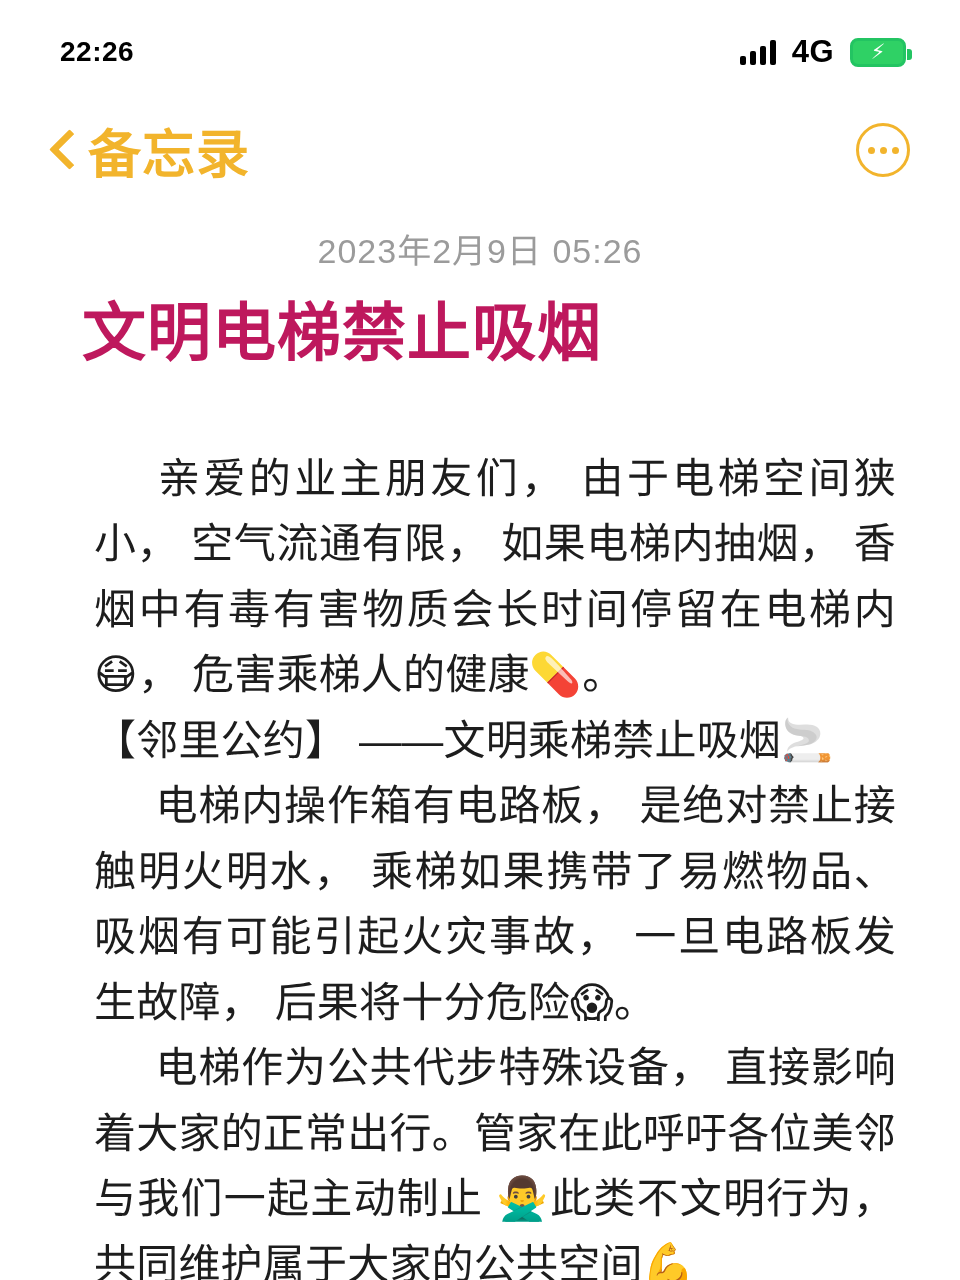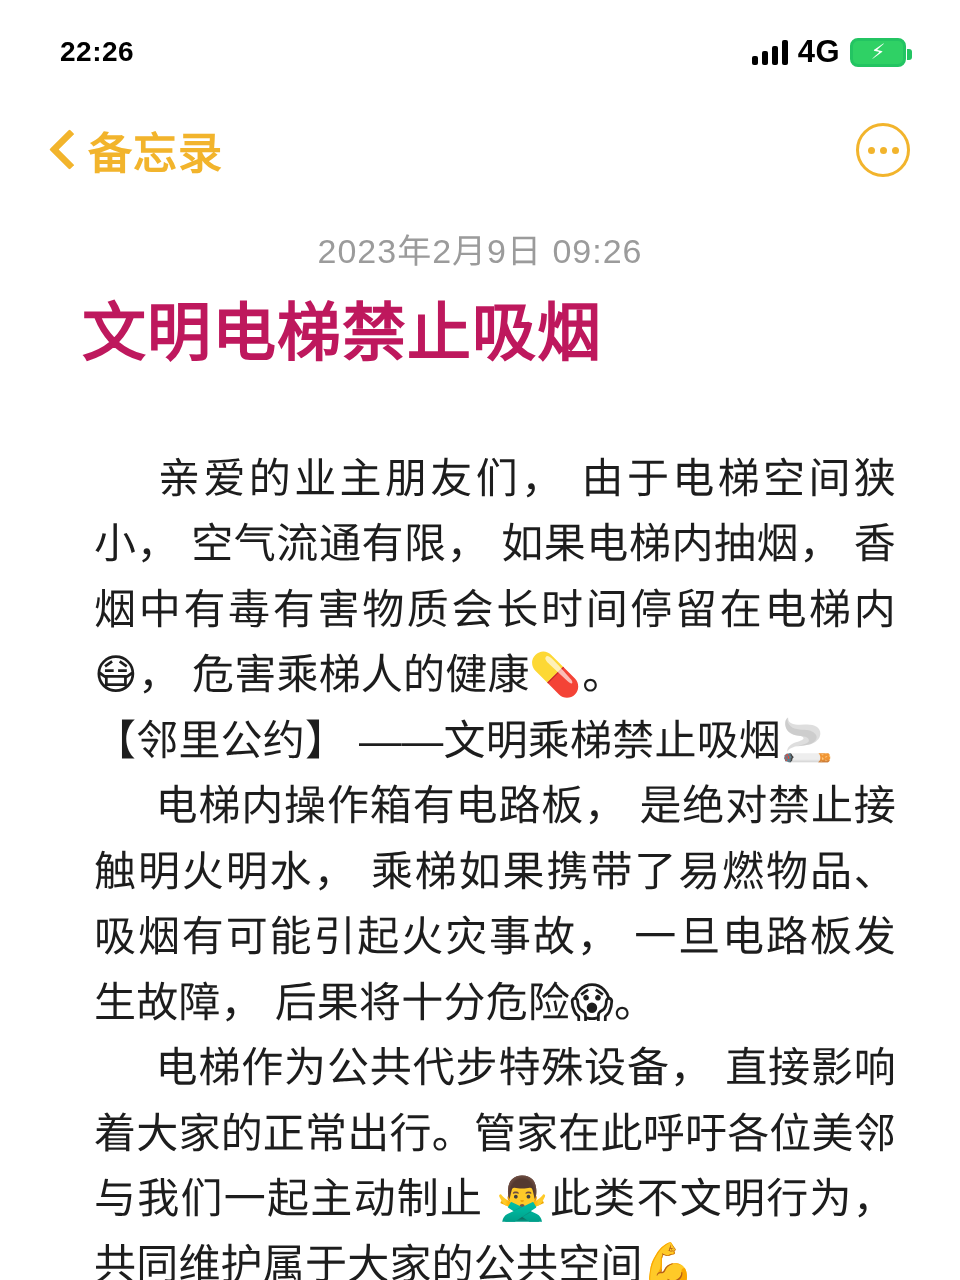--- a/index.html
+++ b/index.html
@@ -27,21 +27,21 @@
   }
   .status-time {
     font-size: 28px;
     font-weight: bold;
     letter-spacing: 0.5px;
     color: #000;
   }
   .status-right {
     display: flex;
     align-items: center;
-    gap: 10px;
+    gap: 16px;
   }
   .signal-bars {
     display: flex;
     align-items: flex-end;
     gap: 4px;
     height: 26px;
   }
   .signal-bars i {
     display: block;
     width: 6px;
@@ -113,21 +113,21 @@
     left: 7px;
     top: 6px;
     width: 22px;
     height: 22px;
     border-left: 7px solid #f2b42c;
     border-bottom: 7px solid #f2b42c;
     transform: rotate(45deg);
     border-radius: 2px;
   }
   .nav-title {
-    font-size: 44px;
+    font-size: 53px;
     font-weight: bold;
     color: #f2b42c;
     letter-spacing: 1px;
   }
   .more-btn {
     width: 54px;
     height: 54px;
     border: 3px solid #f2b42c;
     border-radius: 50%;
     display: flex;
@@ -201,21 +201,21 @@
     <span class="nav-title">备忘录</span>
   </div>
   <div class="more-btn">
     <span></span>
     <span></span>
     <span></span>
   </div>
 </div>
 
 <div class="note">
-  <div class="note-date">2023年2月9日 09:26</div>
+  <div class="note-date">2023年2月9日 05:26</div>
   <h1 class="note-title">文明电梯禁止吸烟</h1>
   <div class="note-body">
     <p><span class="indent"></span><span>亲爱的业主朋友们， 由于电梯空间狭小， 空气流通有限， 如果电梯内抽烟， 香烟中有毒有害物质会长时间停留在电梯内😷， 危害乘梯人的健康💊。</span></p>
     <p>【邻里公约】 ——文明乘梯禁止吸烟🚬</p>
     <p><span class="indent"></span><span>电梯内操作箱有电路板， 是绝对禁止接触明火明水， 乘梯如果携带了易燃物品、吸烟有可能引起火灾事故， 一旦电路板发生故障， 后果将十分危险😱。</span></p>
     <p><span class="indent"></span><span>电梯作为公共代步特殊设备， 直接影响着大家的正常出行。管家在此呼吁各位美邻与我们一起主动制止 🙅‍♂️此类不文明行为， 共同维护属于大家的公共空间💪</span></p>
   </div>
 </div>
 
 </body></html>

